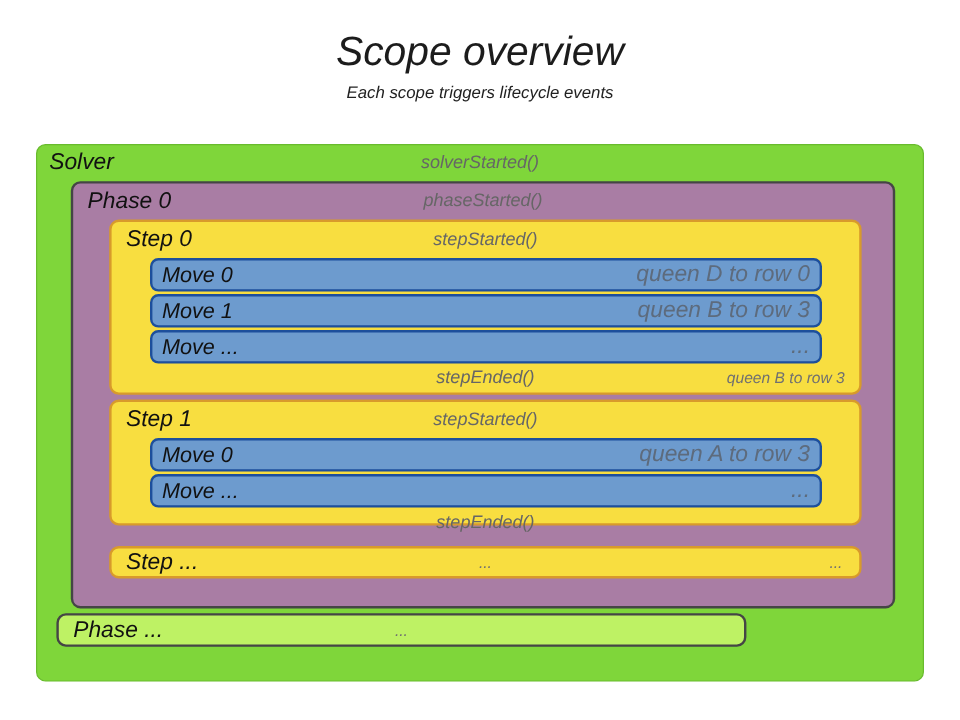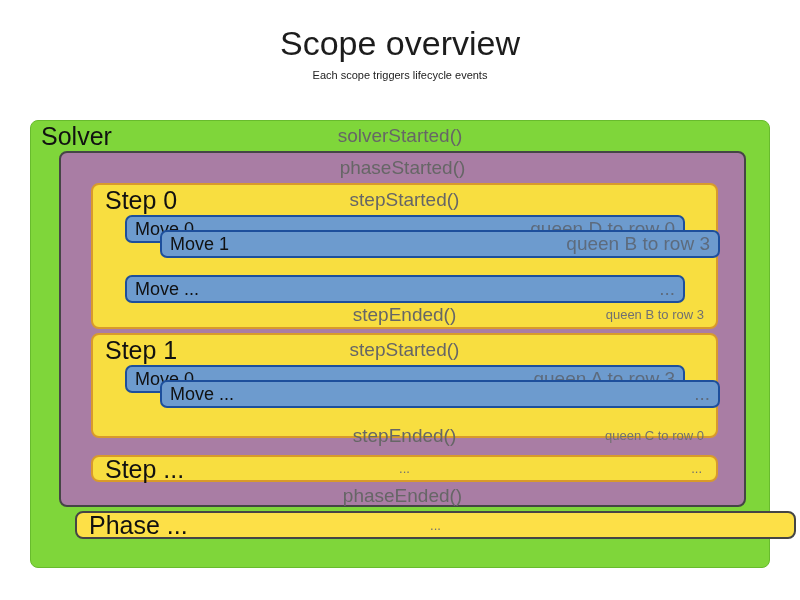--- a/index.html
+++ b/index.html
@@ -3,46 +3,46 @@
 <meta charset="utf-8">
 <style>
   html, body { margin:0; padding:0; }
   body {
     width:800px; height:600px;
     background:#ffffff;
     font-family:"Liberation Sans", sans-serif;
     position:relative;
     overflow:hidden;
   }
-  .abs { position:absolute; box-sizing:border-box; }
+  .abs { position:absolute; box-sizing:border-box;font-style:italic; }
 
   .title {
     left:0; right:0; top:24px;
     text-align:center;
     font-size:34px; color:#1c1c1c;
   }
   .subtitle {
     left:0; right:0; top:69px;
     text-align:center;
-    font-size:11px; color:#222222;
+    font-size:14px; color:#222222;
   }
 
   .scope-box { border-radius:8px; }
 
   #solver {
     left:30px; top:120px; width:740px; height:448px;
     background:#7fd63a; border:1px solid #68bb2d;
   }
   #phase0 {
     left:28px; top:30px; width:687px; height:356px;
     background:#a97da4; border:2px solid #454545;
   }
   #phaseX {
-    left:44px; top:390px; width:721px; height:28px;
-    background:#fde047; border:2px solid #454545;
+    left:16px; top:390px; width:575px; height:28px;
+    background:#bef264; border:2px solid #454545;
   }
   #step0 {
     left:30px; top:30px; width:627px; height:146px;
     background:#f8de40; border:2px solid #d89a2b;
   }
   #step1 {
     left:30px; top:180px; width:627px; height:105px;
     background:#f8de40; border:2px solid #d89a2b;
   }
   #stepX {
@@ -50,28 +50,28 @@
     background:#f8de40; border:2px solid #d89a2b;
   }
 
   .row { left:0; right:0; }
   .h30 { height:30px; line-height:30px; }
   .h28 { height:28px; line-height:28px; }
   .h27 { height:27px; line-height:27px; }
 
   .scope-label {
     position:absolute; left:12px; top:0; bottom:0;
-    font-size:25px; color:#111111; white-space:nowrap;
+    font-size:19px; color:#111111; white-space:nowrap;
   }
   #solver > .row .scope-label { left:10px; }
 
   .scope-event {
     position:absolute; left:0; right:0; top:0; bottom:0;
     text-align:center;
-    font-size:19px; color:#666666; white-space:nowrap;
+    font-size:15px; color:#666666; white-space:nowrap;
   }
   .note {
     position:absolute; right:12px; top:0; bottom:0;
     font-size:13px; color:#707070; white-space:nowrap;
   }
   .center-note {
     position:absolute; left:0; right:0; top:0; bottom:0;
     text-align:center;
     font-size:13px; color:#707070; white-space:nowrap;
   }
@@ -82,38 +82,39 @@
 
   .move-box {
     left:32px; width:560px; height:28px;
     background:#6d9bce; border:2px solid #1d4f9c; border-radius:7px;
     display:flex; align-items:center; justify-content:space-between;
     padding:0 8px;
   }
   .move-label { font-size:18px; color:#111111; white-space:nowrap; }
   .move-note  { font-size:19px; color:#5d6b7d; white-space:nowrap; }
 
-  .m0 { top:30px; } .m1 { top:45px;margin-left:35px; } .m2 { top:90px; }
+  .m0 { top:30px; } .m1 { top:60px; } .m2 { top:90px; }
 </style>
 </head>
 <body>
 
 <div class="abs title">Scope overview</div>
 <div class="abs subtitle">Each scope triggers lifecycle events</div>
 
 <div id="solver" class="abs scope-box">
 
   <div class="abs row h30" style="top:0;">
     <span class="scope-label">Solver</span>
     <span class="scope-event">solverStarted()</span>
   </div>
 
   <div id="phase0" class="abs scope-box">
 
     <div class="abs row h30" style="top:0;">
+      <span class="scope-label">Phase 0</span>
       <span class="scope-event">phaseStarted()</span>
     </div>
 
     <div id="step0" class="abs scope-box">
       <div class="abs row h30" style="top:0;">
         <span class="scope-label">Step 0</span>
         <span class="scope-event">stepStarted()</span>
       </div>
       <div class="abs move-box m0">
         <span class="move-label">Move 0</span>
@@ -141,35 +142,31 @@
       <div class="abs move-box m0">
         <span class="move-label">Move 0</span>
         <span class="move-note">queen A to row 3</span>
       </div>
       <div class="abs move-box m1">
         <span class="move-label">Move ...</span>
         <span class="move-note">...</span>
       </div>
       <div class="abs row h28" style="top:87px;">
         <span class="scope-event">stepEnded()</span>
-        <span class="note">queen C to row 0</span>
       </div>
     </div>
 
     <div id="stepX" class="abs scope-box">
       <div class="abs row h27" style="top:0;">
         <span class="scope-label" style="line-height:24px;">Step ...</span>
         <span class="center-note" style="line-height:24px;">...</span>
         <span class="right-note" style="line-height:24px;">...</span>
       </div>
     </div>
 
-    <div class="abs row h27" style="top:329px;">
-      <span class="scope-event">phaseEnded()</span>
-    </div>
   </div>
 
   <div id="phaseX" class="abs scope-box">
     <div class="abs row h28" style="top:0;">
       <span class="scope-label" style="line-height:25px;">Phase ...</span>
       <span class="center-note" style="line-height:25px;">...</span>
     </div>
   </div>
 
 </div>

